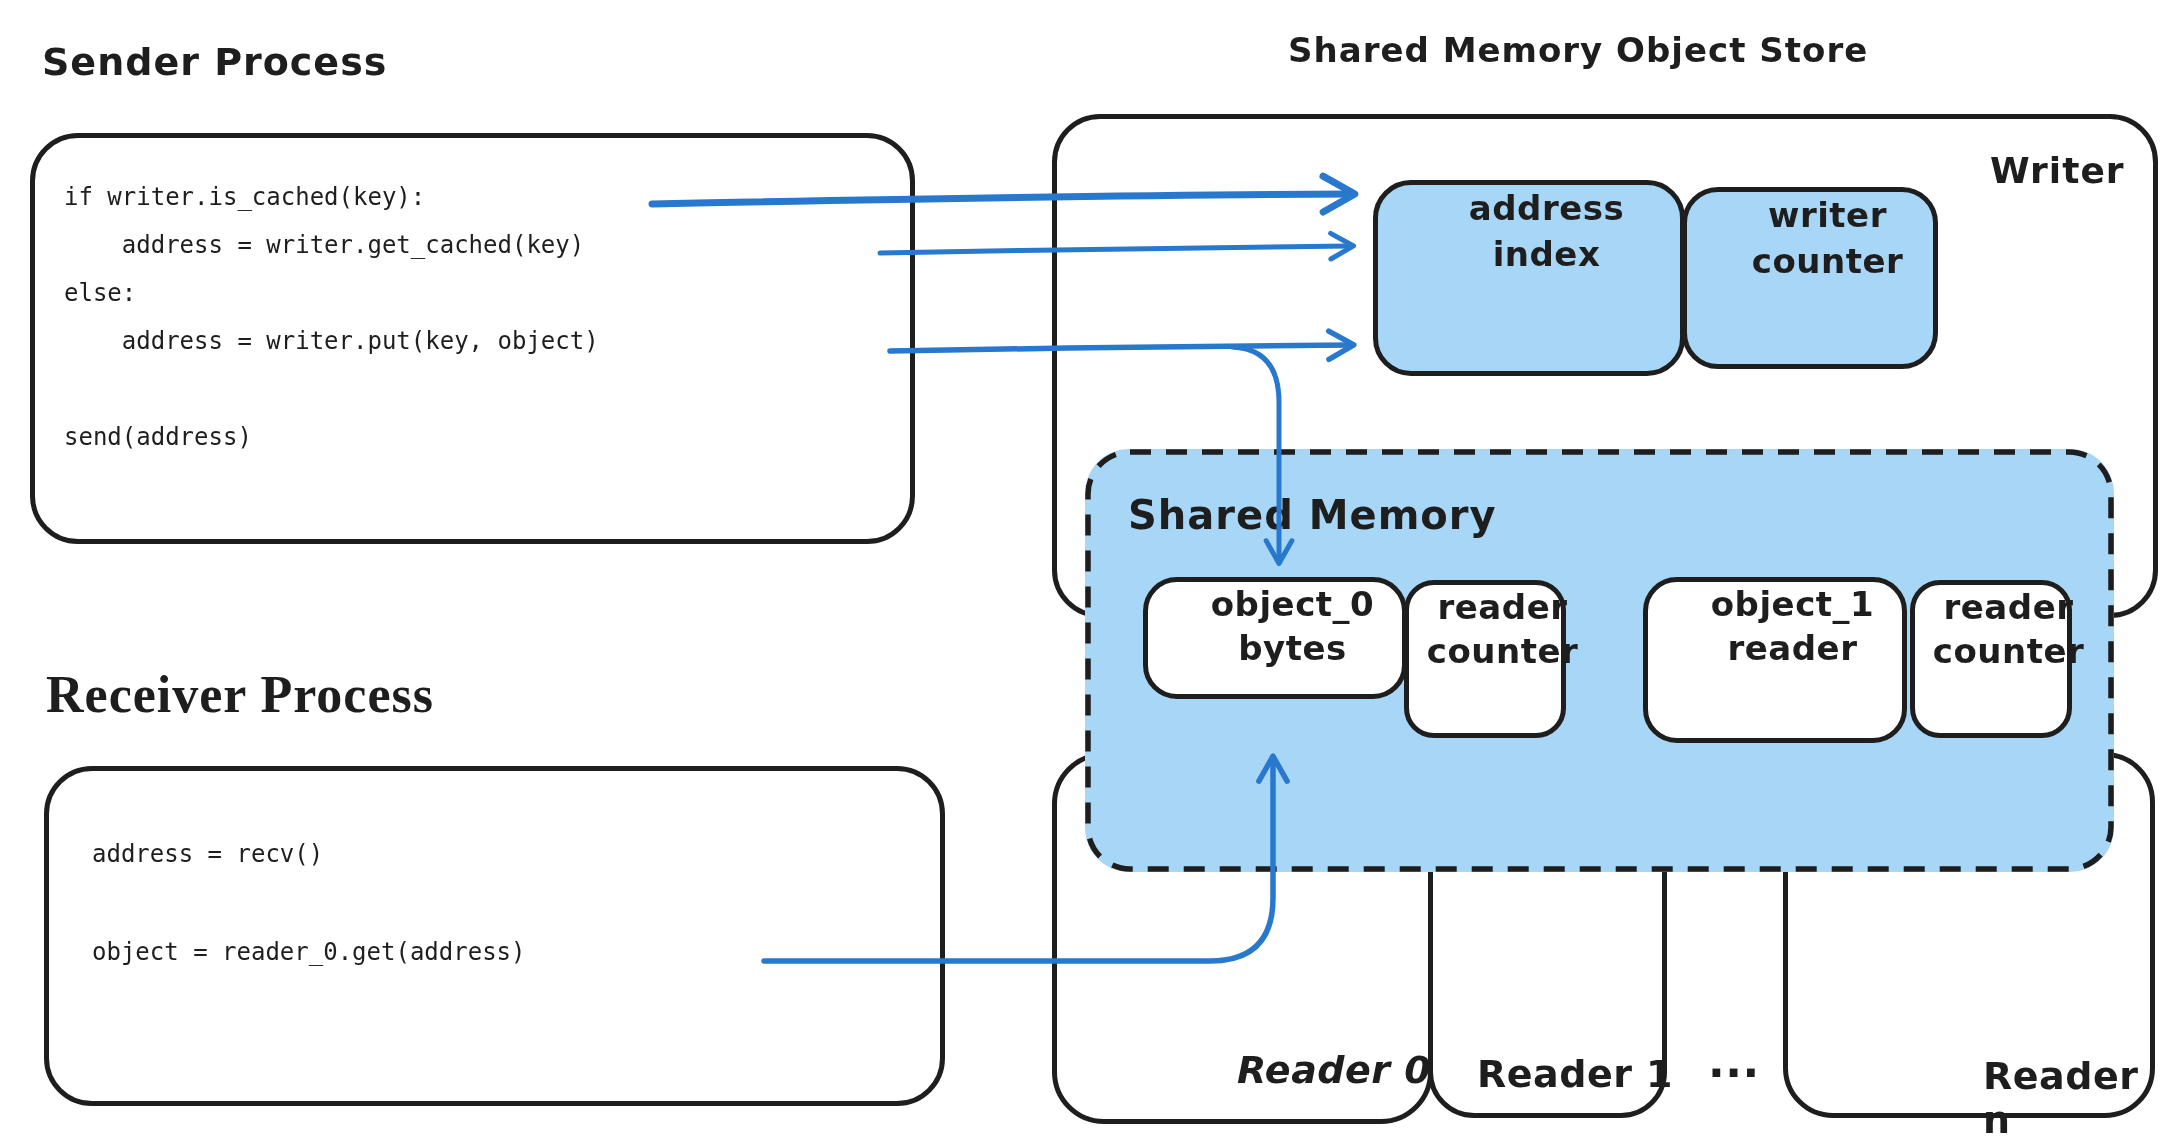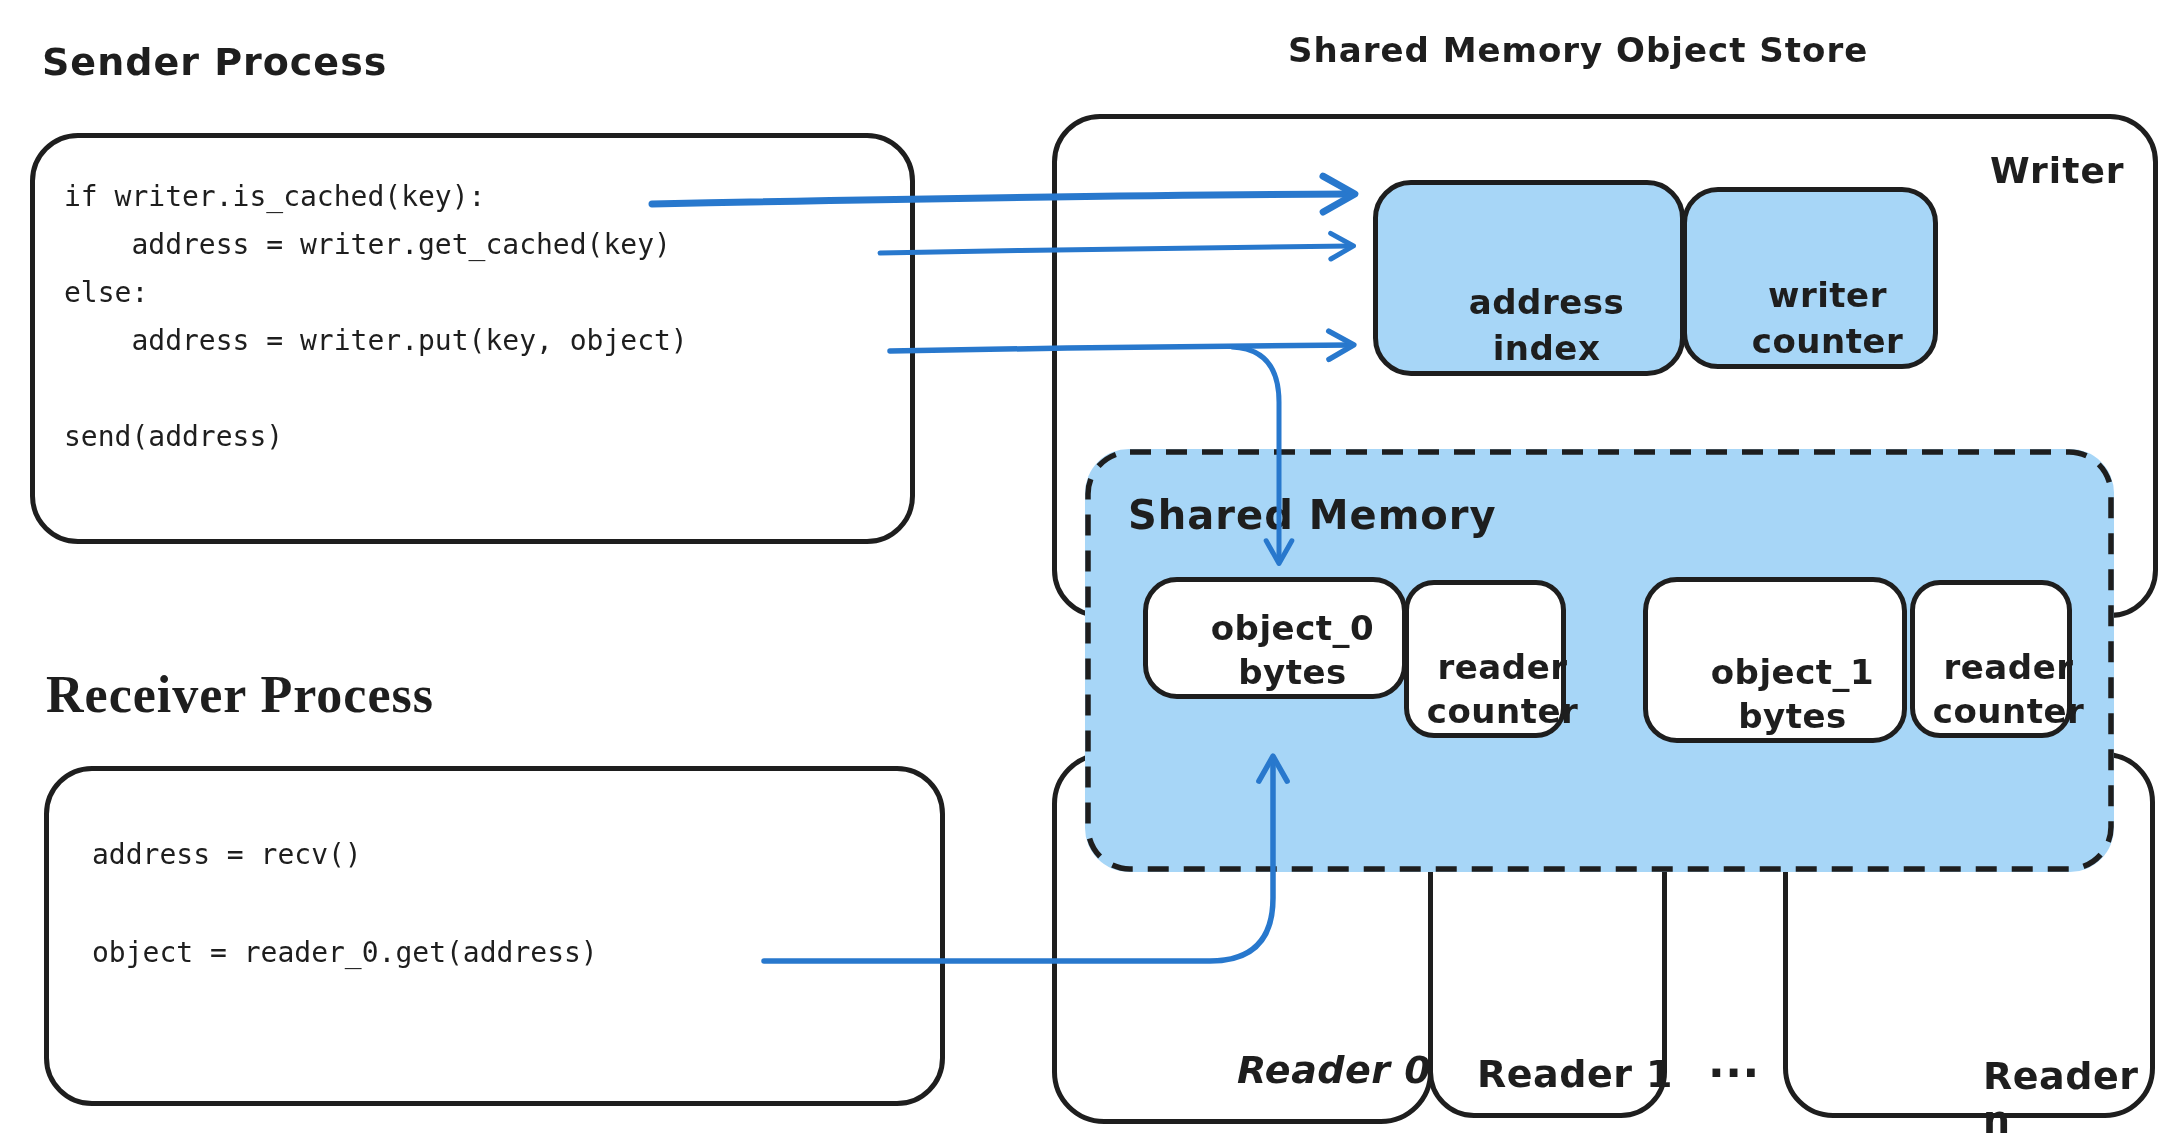--- a/index.html
+++ b/index.html
@@ -2,25 +2,25 @@
 <html><head>
 <meta charset="utf-8">
 <style>
   html,body{margin:0;padding:0;background:#ffffff;}
   body{width:2179px;height:1145px;position:relative;overflow:hidden;
        font-family:"DejaVu Sans",sans-serif;color:#1e1e1e;}
   .abs{position:absolute;}
   .box{position:absolute;border:5.5px solid #1e1e1e;background:transparent;box-sizing:border-box;}
   .fill-blue{background:#a7d6f7;}
   .fill-white{background:#ffffff;}
-  .center-label{display:flex;align-items:flex-end;justify-content:center;text-align:center;padding-left:35px;}
+  .center-label{display:flex;align-items:flex-start;justify-content:center;text-align:center;padding-left:35px;}
   .two-line{white-space:pre-line;font-size:34px;line-height:46px;font-weight:bold;letter-spacing:.5px;}
   .hand-title{font-weight:bold;letter-spacing:1px;}
   pre.code{position:absolute;margin:0;font-family:"DejaVu Sans Mono",monospace;
-           font-size:28px;color:#1e1e1e;z-index:2;}
+           font-size:24px;color:#1e1e1e;z-index:2;}
   .z1{z-index:1}.z2{z-index:2}.z3{z-index:3}.z4{z-index:4}
   #arrow-layer{position:absolute;left:0;top:0;width:2179px;height:1145px;z-index:5;pointer-events:none;}
   .reader-label{position:absolute;font-size:38px;font-weight:bold;letter-spacing:.5px;z-index:4;}
 </style>
 </head>
 <body>
 
 <div class="abs hand-title" style="left:42px;top:40px;font-size:38px;">Sender Process</div>
 
 <div class="box z1" style="left:30px;top:133px;width:885px;height:411px;border-radius:48px;"></div>
@@ -71,21 +71,21 @@
 <div class="box z3 fill-white center-label" style="left:1143px;top:577px;width:264px;height:122px;border-radius:34px;">
   <span class="two-line" style="line-height:44px;">object_0
 bytes</span>
 </div>
 <div class="box z3 fill-white center-label" style="left:1404px;top:580px;width:162px;height:158px;border-radius:30px;">
   <span class="two-line" style="line-height:44px;">reader
 counter</span>
 </div>
 <div class="box z3 fill-white center-label" style="left:1643px;top:577px;width:264px;height:166px;border-radius:34px;">
   <span class="two-line" style="line-height:44px;">object_1
-bytes</span>
+reader</span>
 </div>
 <div class="box z3 fill-white center-label" style="left:1910px;top:580px;width:162px;height:158px;border-radius:30px;">
   <span class="two-line" style="line-height:44px;">reader
 counter</span>
 </div>
 
 <svg id="arrow-layer" viewBox="0 0 2179 1145">
   <defs>
     <marker id="ah" viewBox="0 0 12 12" refX="8.8" refY="6" markerWidth="7" markerHeight="7" orient="auto" markerUnits="strokeWidth">
       <path d="M2.2,1.6 L10,6 L2.2,10.4" fill="none" stroke="#2878cd" stroke-width="1.7" stroke-linecap="round" stroke-linejoin="round"></path>

